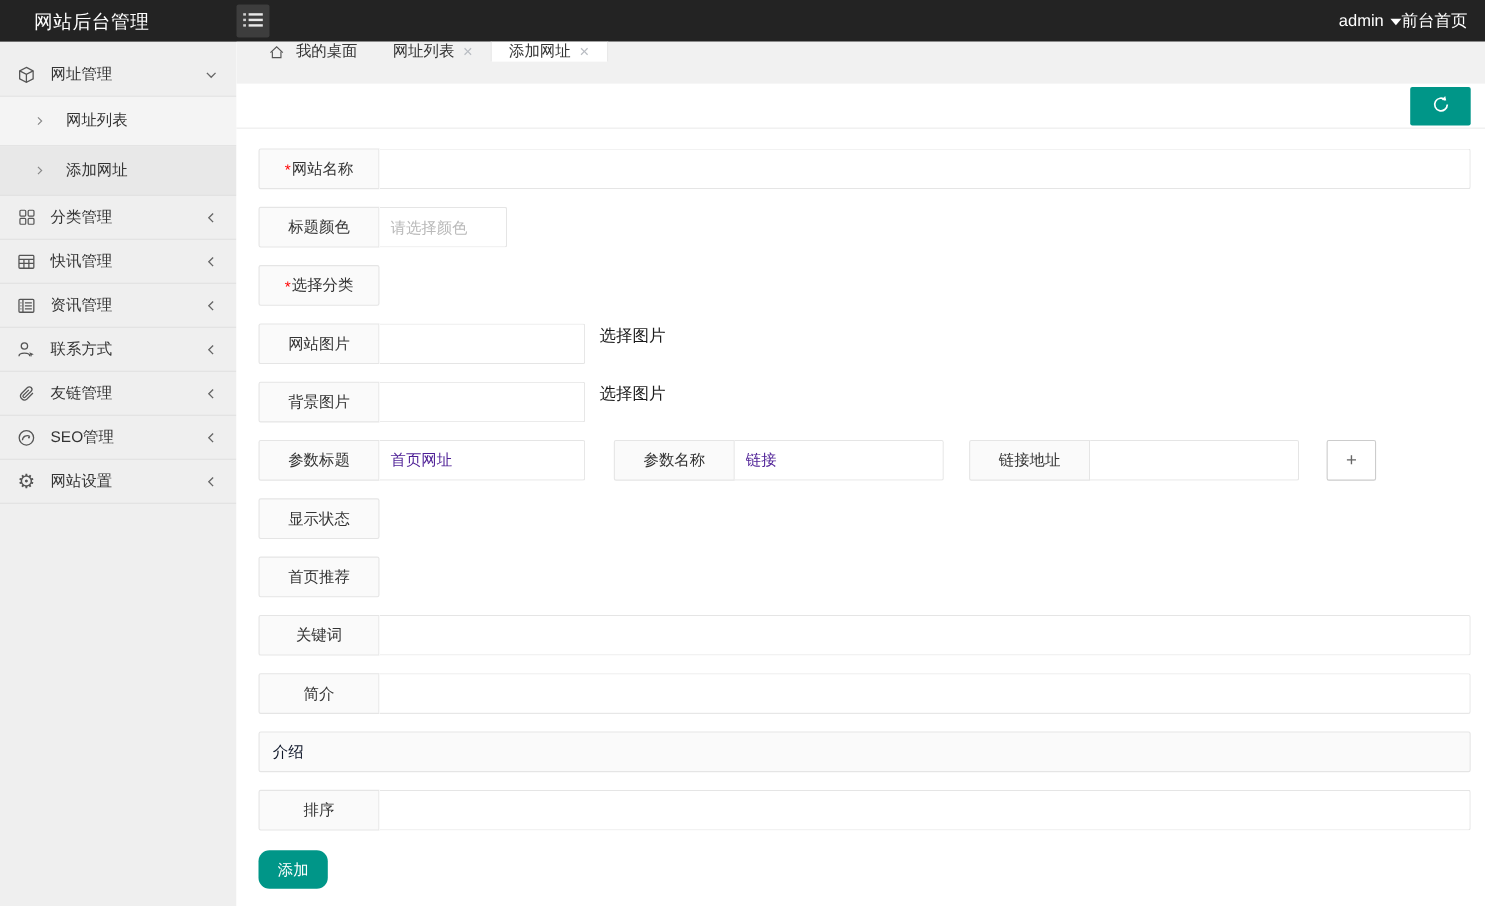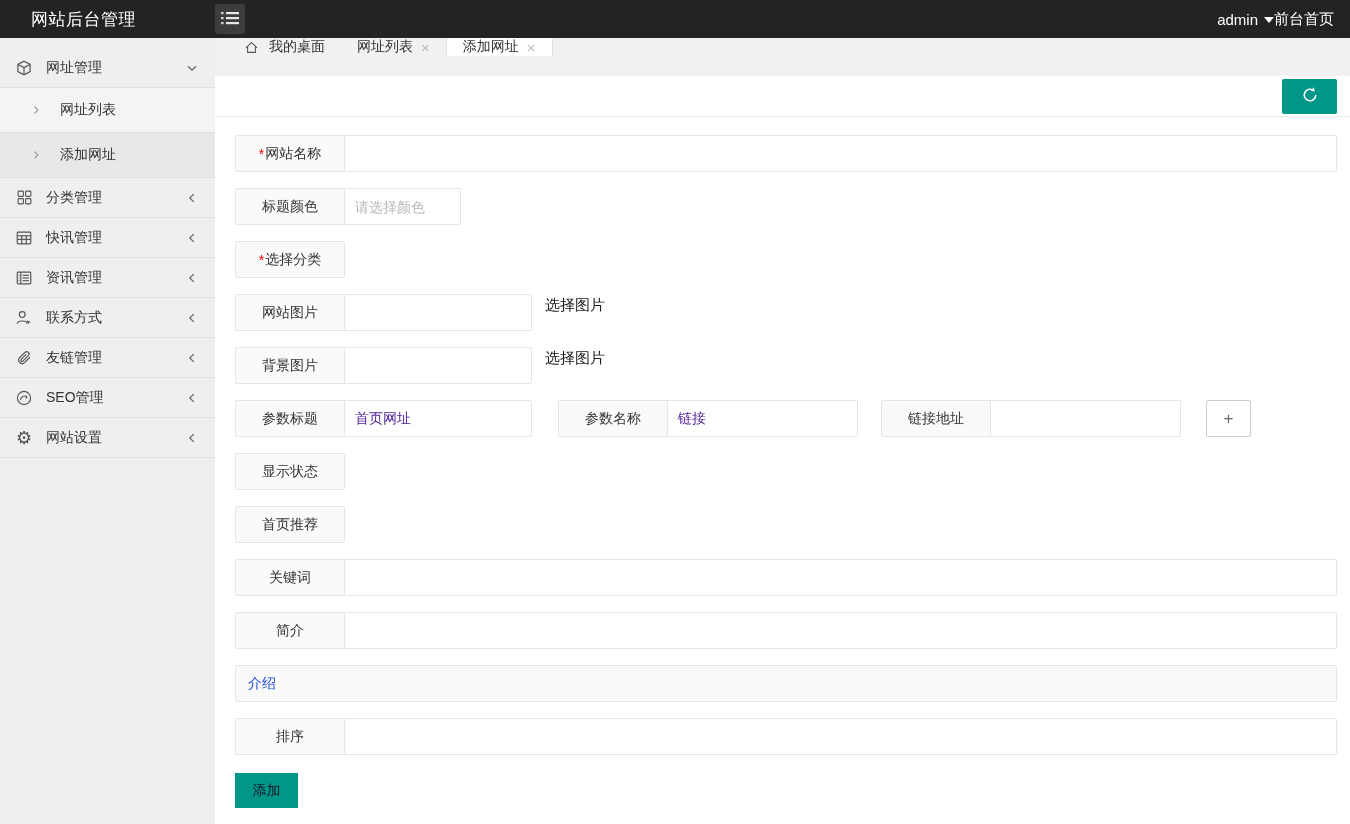--- a/index.html
+++ b/index.html
@@ -63,23 +63,23 @@
   .finput::placeholder { color: #b9b9b9; }
   .grow { flex: 1; }
   .w116 { width: 116px; }
   .w187 { width: 187px; }
   .w190 { width: 190px; }
   .choose-link { margin: 2px 0 0 13px; font-size: 15px; color: #1a1a1a; cursor: pointer; }
   .pgroup { display: flex; }
   .plus-btn { width: 45px; height: 37px; background: #fff; border: 1px solid #ccc; border-radius: 2px;
     font-size: 17px; color: #666; cursor: pointer; display: flex; align-items: center; justify-content: center; }
   .fullfield { flex: 1; height: 37px; background: #fafafa; border: 1px solid #e5e5e5; border-radius: 2px;
-    display: flex; align-items: center; padding-left: 12px; font-size: 14px; color: #1d4ed8; }
-  .submit-btn { margin: 2px 0 0 0; width: 63px; height: 35px; background: #009688; color: #0f172a;
-    border: none; border-radius: 0; font-size: 14px; cursor: pointer;
+    display: flex; align-items: center; padding-left: 12px; font-size: 14px; color: #0f172a; }
+  .submit-btn { margin: 2px 0 0 0; width: 63px; height: 35px; background: #009688; color: #ffffff;
+    border: none; border-radius: 10px; font-size: 14px; cursor: pointer;
     font-family: "Liberation Sans", sans-serif; }
   .mr26 { margin-right: 26px; } .mr23 { margin-right: 23px; } .mr25 { margin-right: 25px; }
 </style>
 </head>
 <body>
 
 <div class="app">
 
   <header class="topbar">
     <div class="logo">网站后台管理</div>

